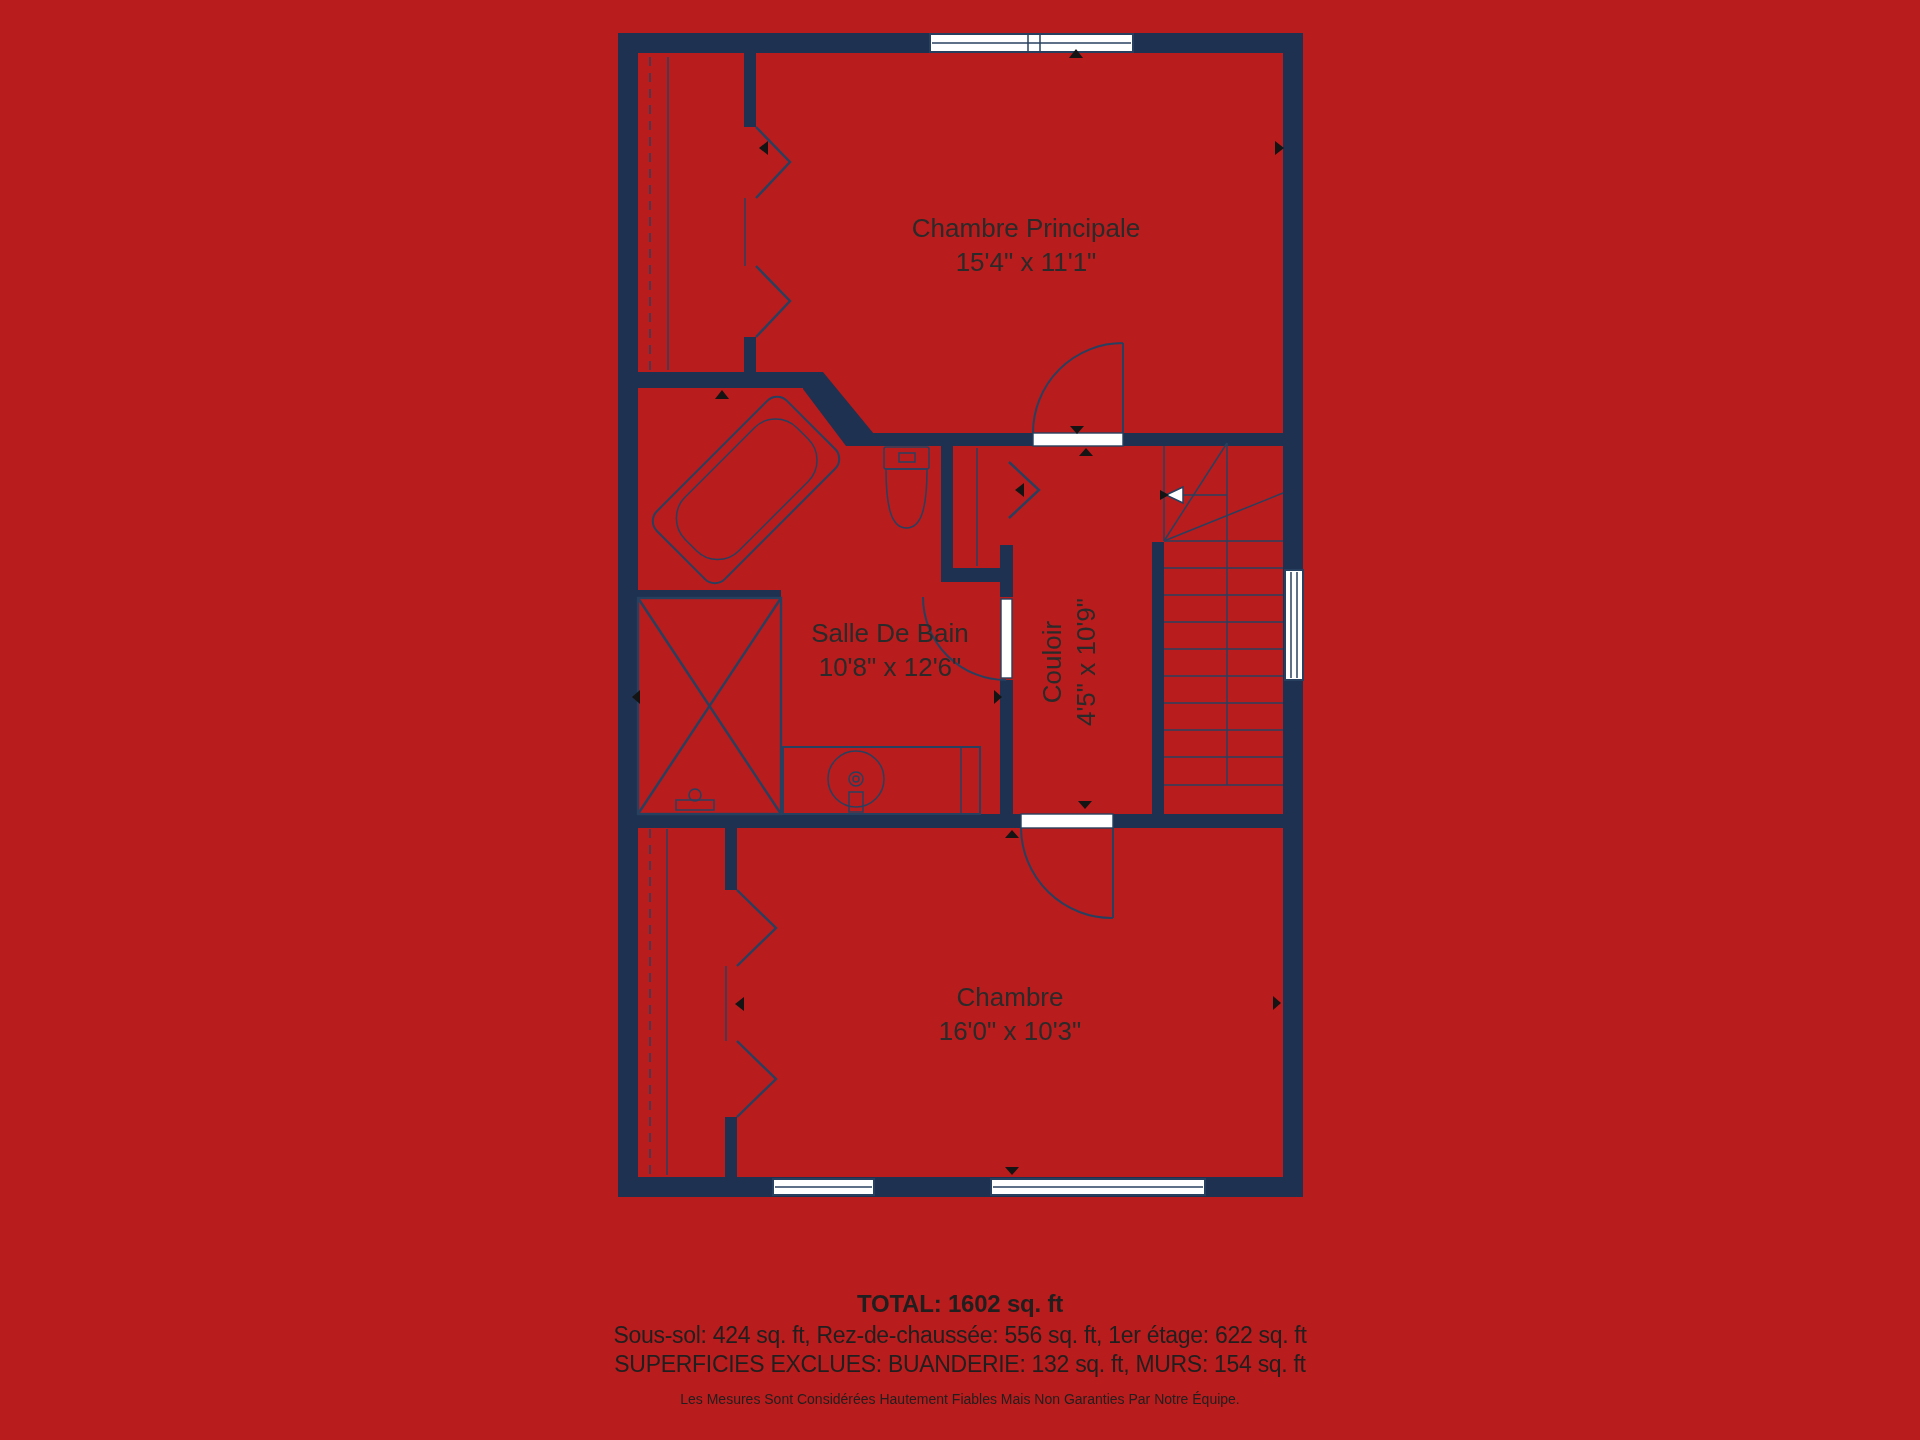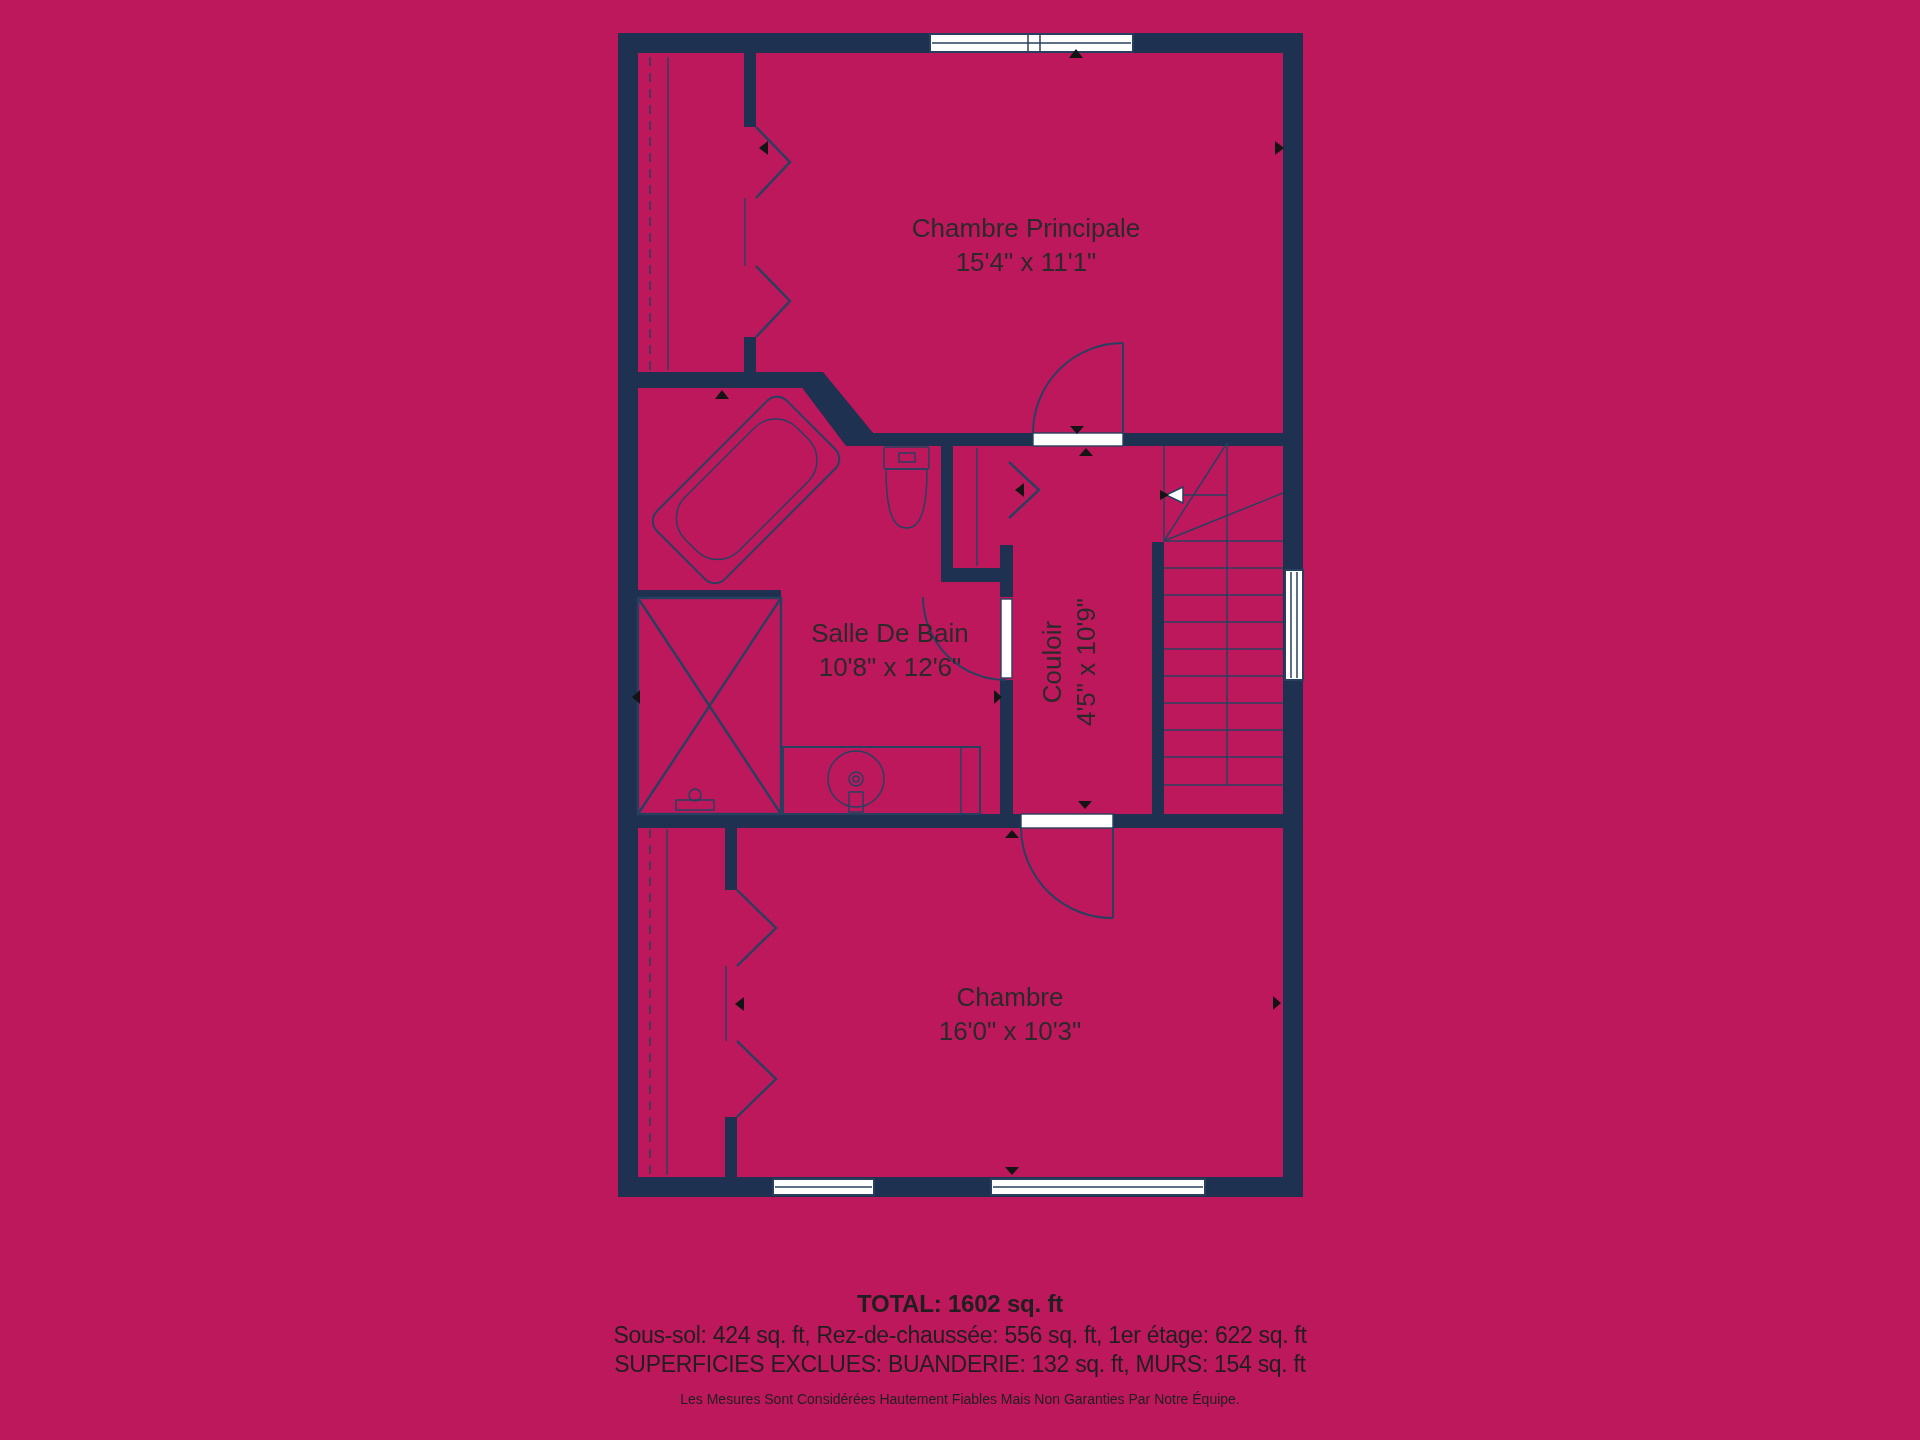--- a/index.html
+++ b/index.html
@@ -1,16 +1,16 @@
 <!DOCTYPE html>
 <html><head>
 <meta charset="utf-8">
 <style>
   html,body{margin:0;padding:0;background:#ffffff;}
-  .page{position:relative;width:1920px;height:1440px;background:#be185d;overflow:hidden;
+  .page{position:relative;width:1920px;height:1440px;background:#b91c1c;overflow:hidden;
         font-family:"Liberation Sans", sans-serif;}
   svg{display:block;}
   .wall{fill:#1e3150;stroke:none;}
   .fix{fill:none;stroke:#28405f;stroke-width:2;}
   .fix-thin{fill:none;stroke:#28405f;stroke-width:1.5;}
   .fix-thick{fill:none;stroke:#28405f;stroke-width:2.4;}
   .winbox{fill:#ffffff;stroke:#28405f;stroke-width:2;}
   .openbox{fill:#ffffff;stroke:#28405f;stroke-width:1.4;}
   .marker{fill:#141414;stroke:none;}
   .room-label{fill:#2a2a2a;font-size:26px;text-anchor:middle;}

